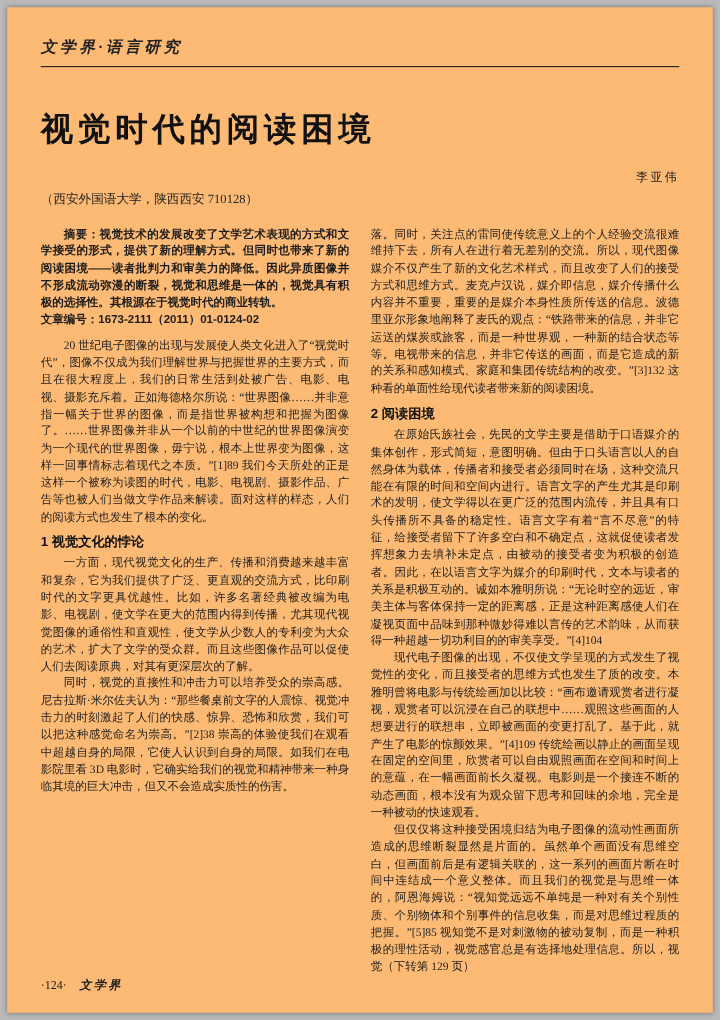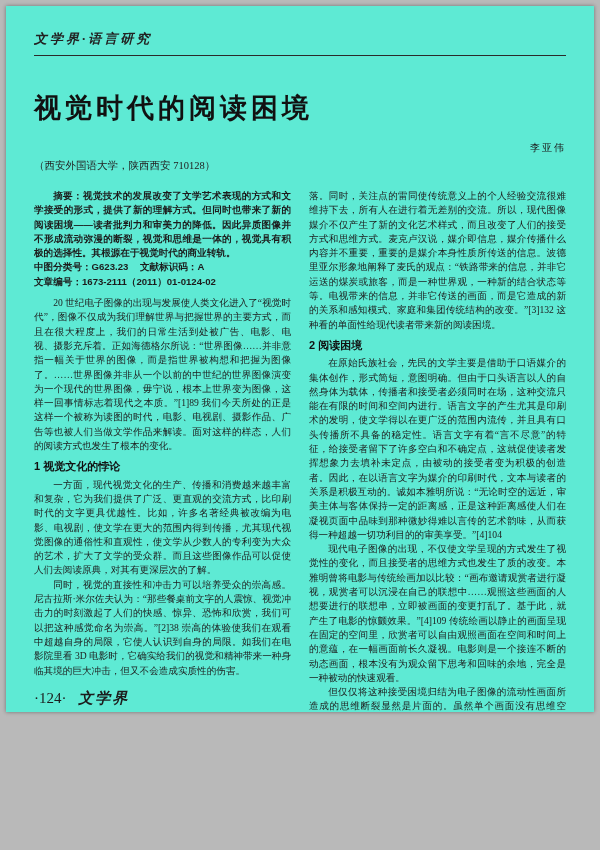--- a/index.html
+++ b/index.html
@@ -4,23 +4,23 @@
 <style>
   html, body {
     margin: 0;
     padding: 0;
     background: #b9b9b9;
     font-family: "Liberation Serif", serif;
   }
   .page {
     position: relative;
     width: 588px;
-    height: 706px;
+    height: 838px;
     margin: 6px auto;
-    background: #5eead4;
+    background: #fdba74;
     box-sizing: border-box;
     padding: 24px 28px 40px 28px;
     box-shadow: 0 0 4px rgba(0,0,0,0.4);
     overflow: hidden;
     color: #1c1c1c;
   }
   .page-header {
     font-family: "Liberation Serif", serif;
     font-weight: bold;
     font-style: italic;
@@ -86,22 +86,22 @@
   .sec-heading {
     font-family: "Liberation Sans", sans-serif;
     font-size: 11px;
     font-weight: bold;
     margin: 6px 0 4px 0;
     color: #111;
   }
   .footer {
     position: absolute;
     left: 28px;
-    bottom: 4px;
-    font-size: 15px;
+    bottom: 16px;
+    font-size: 10px;
     color: #1c1c1c;
   }
   .footer .journal-name {
     font-style: italic;
     font-weight: bold;
     margin-left: 8px;
     letter-spacing: 2px;
   }
 </style>
 </head>
@@ -116,21 +116,20 @@
 
   <h1 class="title">视觉时代的阅读困境</h1>
   <div class="author">李亚伟</div>
   <div class="affiliation">（西安外国语大学，陕西西安 710128）</div>
 
   <div class="columns">
 
     <div class="col">
       <div class="meta">
         <p class="abstract-p"><span>摘要：</span><span>视觉技术的发展改变了文学艺术表现的方式和文学接受的形式，提供了新的理解方式。但同时也带来了新的阅读困境——读者批判力和审美力的降低。因此异质图像并不形成流动弥漫的断裂，视觉和思维是一体的，视觉具有积极的选择性。其根源在于视觉时代的商业转轨。</span></p>
-        <p><span>中图分类号：</span><span>G623.23</span><span class="gap"></span><span>文献标识码：</span><span>A</span></p>
         <p><span>文章编号：</span><span>1673-2111（2011）01-0124-02</span></p>
       </div>
       <p class="para">20 世纪电子图像的出现与发展使人类文化进入了“视觉时代”，图像不仅成为我们理解世界与把握世界的主要方式，而且在很大程度上，我们的日常生活到处被广告、电影、电视、摄影充斥着。正如海德格尔所说：“世界图像……并非意指一幅关于世界的图像，而是指世界被构想和把握为图像了。……世界图像并非从一个以前的中世纪的世界图像演变为一个现代的世界图像，毋宁说，根本上世界变为图像，这样一回事情标志着现代之本质。”[1]89 我们今天所处的正是这样一个被称为读图的时代，电影、电视剧、摄影作品、广告等也被人们当做文学作品来解读。面对这样的样态，人们的阅读方式也发生了根本的变化。</p>
       <h2 class="sec-heading">1 视觉文化的悖论</h2>
       <p class="para">一方面，现代视觉文化的生产、传播和消费越来越丰富和复杂，它为我们提供了广泛、更直观的交流方式，比印刷时代的文字更具优越性。比如，许多名著经典被改编为电影、电视剧，使文学在更大的范围内得到传播，尤其现代视觉图像的通俗性和直观性，使文学从少数人的专利变为大众的艺术，扩大了文学的受众群。而且这些图像作品可以促使人们去阅读原典，对其有更深层次的了解。</p>
       <p class="para">同时，视觉的直接性和冲击力可以培养受众的崇高感。尼古拉斯·米尔佐夫认为：“那些餐桌前文字的人震惊、视觉冲击力的时刻激起了人们的快感、惊异、恐怖和欣赏，我们可以把这种感觉命名为崇高。”[2]38 崇高的体验使我们在观看中超越自身的局限，它使人认识到自身的局限。如我们在电影院里看 3D 电影时，它确实给我们的视觉和精神带来一种身临其境的巨大冲击，但又不会造成实质性的伤害。</p>
     </div>
 
     <div class="col">
       <p class="para no-indent">落。同时，关注点的雷同使传统意义上的个人经验交流很难维持下去，所有人在进行着无差别的交流。所以，现代图像媒介不仅产生了新的文化艺术样式，而且改变了人们的接受方式和思维方式。麦克卢汉说，媒介即信息，媒介传播什么内容并不重要，重要的是媒介本身性质所传送的信息。波德里亚尔形象地阐释了麦氏的观点：“铁路带来的信息，并非它运送的煤炭或旅客，而是一种世界观，一种新的结合状态等等。电视带来的信息，并非它传送的画面，而是它造成的新的关系和感知模式、家庭和集团传统结构的改变。”[3]132 这种看的单面性给现代读者带来新的阅读困境。</p>

